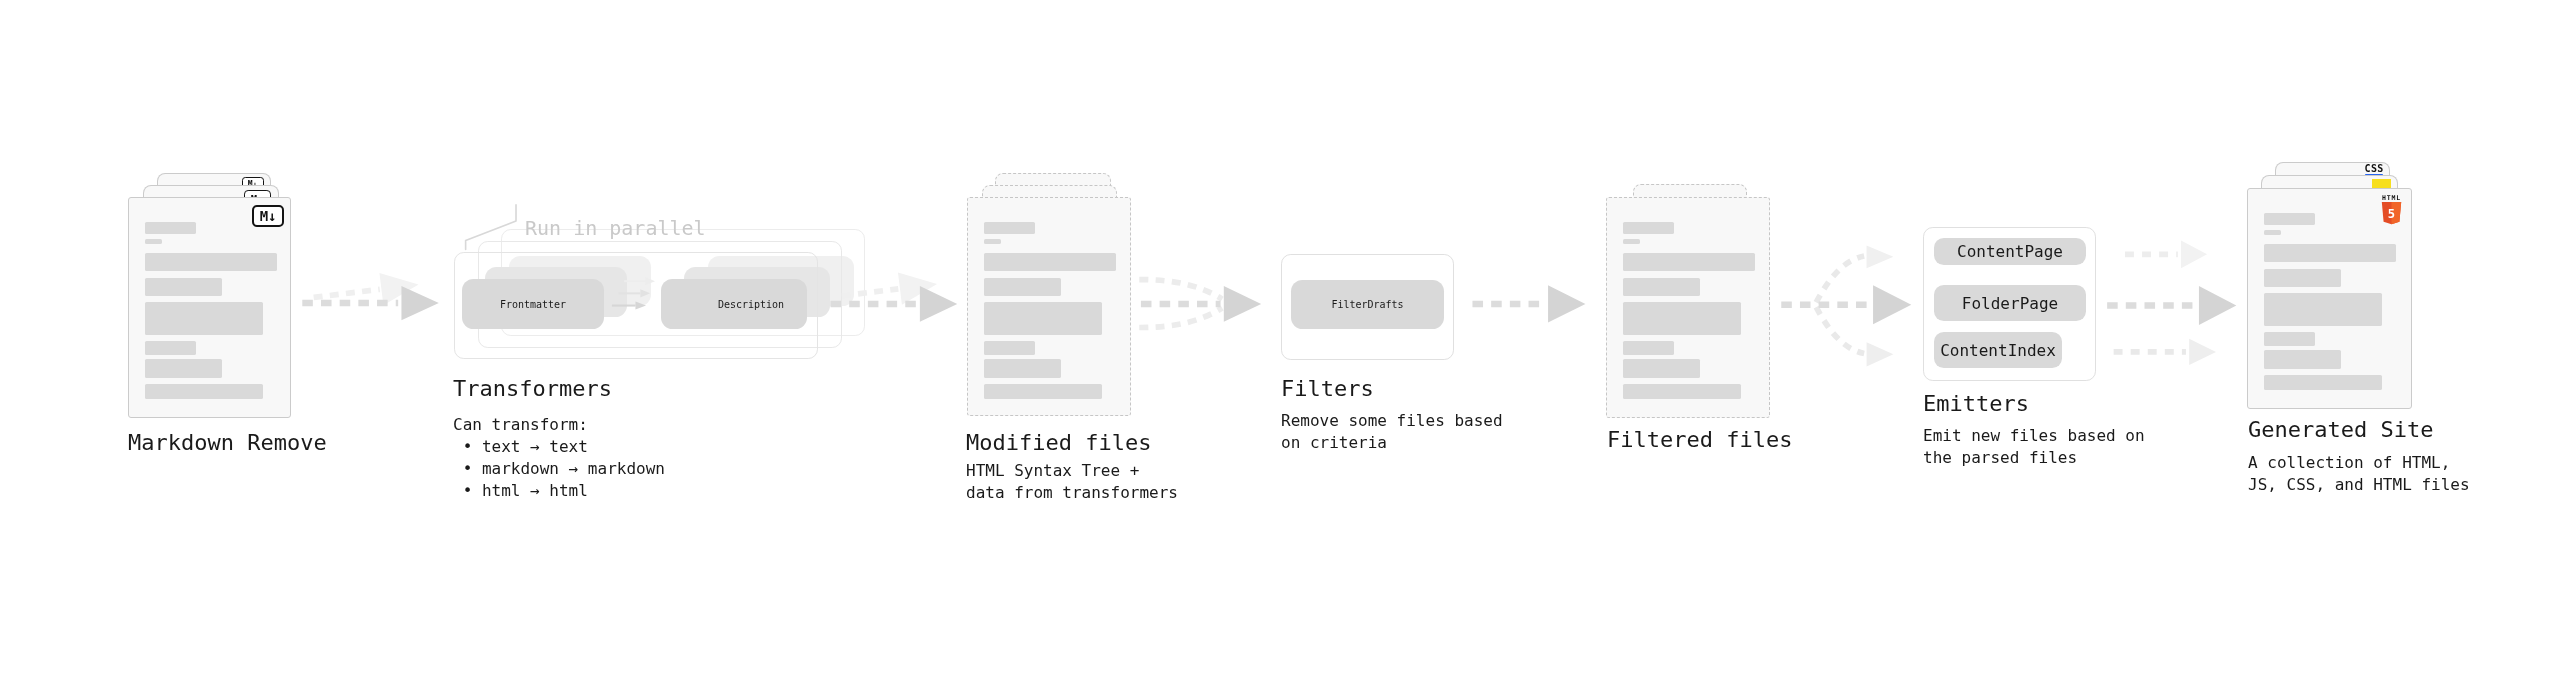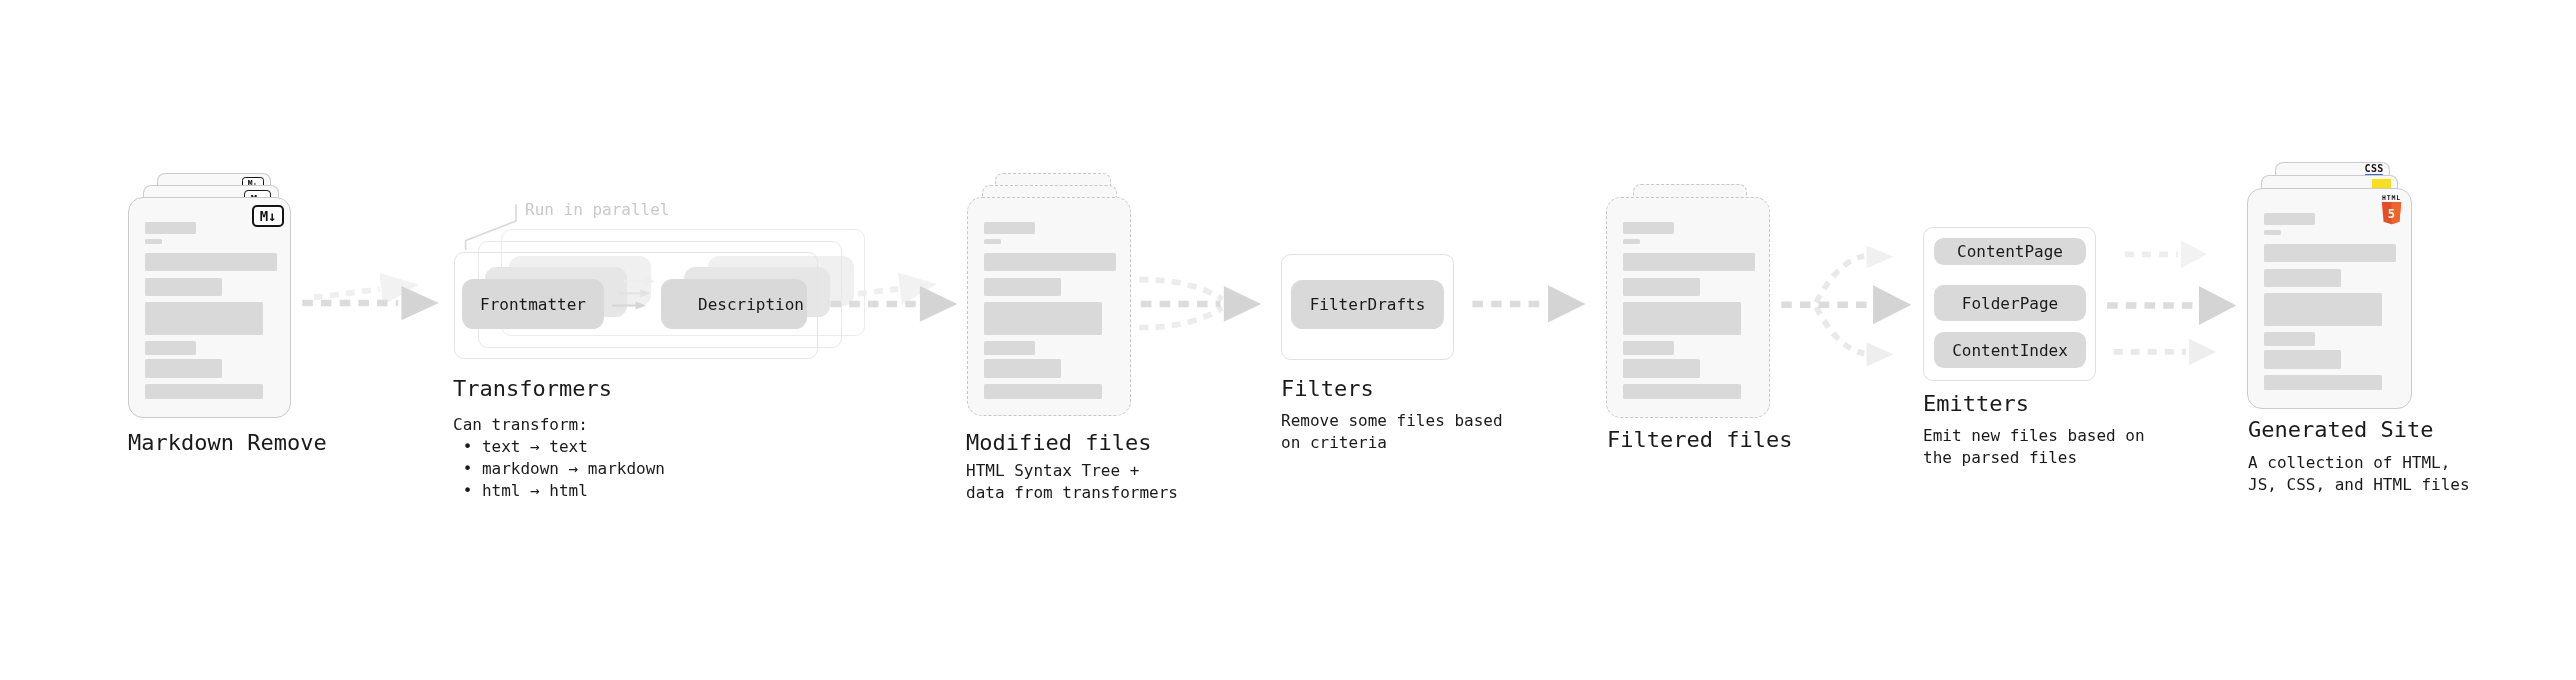--- a/index.html
+++ b/index.html
@@ -2,33 +2,33 @@
 <html style="font-size:13px"><head>
 <meta charset="utf-8">
 <style>
   html,body{margin:0;padding:0;background:#ffffff;}
   #canvas{
     position:relative;width:2576px;height:681px;background:#ffffff;overflow:hidden;
     font-family:"DejaVu Sans Mono","Liberation Mono",monospace;color:#1a1a1a;
   }
   .stage{position:static;}
   
-  .doc{position:absolute;background:#f8f8f8;border:1.6px solid #cbcbcb;border-radius:15px;box-sizing:border-box;}
+  .doc{position:absolute;background:#f8f8f8;border:1.6px solid #cbcbcb;border-radius:3px;box-sizing:border-box;}
   .doc.dashed{border:1.6px dashed #c6c6c6;}
   .tab{position:absolute;background:#f8f8f8;border:1.6px solid #cbcbcb;border-bottom:none;border-radius:8.1px 8.1px 0 0;box-sizing:border-box;}
   .tab.dashed{border:1.6px dashed #c6c6c6;border-bottom:none;}
   .doc-body{padding:23.6px 0 0 16.3px;display:flex;flex-direction:column;align-items:flex-start;}
   .bar{background:#d9d9d9;border-radius:1.6px;}
   
   .stage-title{position:absolute;font-size:22px;line-height:24.4px;color:#1a1a1a;white-space:pre;}
   .stage-desc{position:absolute;font-size:16px;line-height:22px;color:#1a1a1a;white-space:pre;}
-  .annotation{position:absolute;font-size:16px;color:#c9c9c9;white-space:pre;}
+  .annotation{position:absolute;font-size:20px;color:#c9c9c9;white-space:pre;margin-top:16px;}
   
   .pill{position:absolute;background:#d9d9d9;border-radius:11.4px;display:flex;align-items:center;justify-content:center;
-        font-size:16px;color:#1a1a1a;box-sizing:border-box;}
+        font-size:10px;color:#1a1a1a;box-sizing:border-box;}
   .pill.small{border-radius:9.8px;font-size:16px;}
   .ghost1{background:#e6e6e6;}
   .ghost2{background:#f0f0f0;}
   .frame{position:absolute;border:1.6px solid #e4e4e4;border-radius:9.8px;background:transparent;box-sizing:border-box;}
   .frame.f-mid{border-color:#e8e8e8;}
   .frame.f-back{border-color:#ececec;}
   .panel{position:absolute;border:1.6px solid #e0e0e0;border-radius:9.8px;background:#ffffff;box-sizing:border-box;}
   
   .md-badge{position:absolute;background:#ffffff;border:2.4px solid #141414;border-radius:4.9px;color:#141414;
             display:flex;align-items:center;justify-content:center;font-weight:bold;box-sizing:border-box;}
@@ -131,21 +131,21 @@
         <div class="bar" style="width:118px;height:15.4px;margin-top:5.7px;"></div>
       </div>
     </div>
     <div class="stage-title" style="left:1607px;top:428px;">Filtered files</div>
   </section>
 
   <section class="stage">
     <div class="panel" style="left:1923px;top:227px;width:173px;height:154px;"></div>
     <div class="pill small" style="left:1934px;top:238px;width:152px;height:27px;">ContentPage</div>
     <div class="pill small" style="left:1934px;top:285px;width:152px;height:36px;">FolderPage</div>
-    <div class="pill small" style="left:1934px;top:332px;width:152px;height:36px;">ContentIndex</div>
+    <div class="pill small" style="left:1934px;top:332px;width:128px;height:36px;">ContentIndex</div>
     <div class="stage-title" style="left:1923px;top:392px;">Emitters</div>
     <div class="stage-desc" style="left:1923px;top:425px;">Emit new files based on
 the parsed files</div>
   </section>
 
   <section class="stage">
     <div class="tab" style="left:2275px;top:162px;width:115px;height:32.5px;">
       <div class="css-badge">
         <div class="css-text">CSS</div>
         <div class="css-bar"></div>

